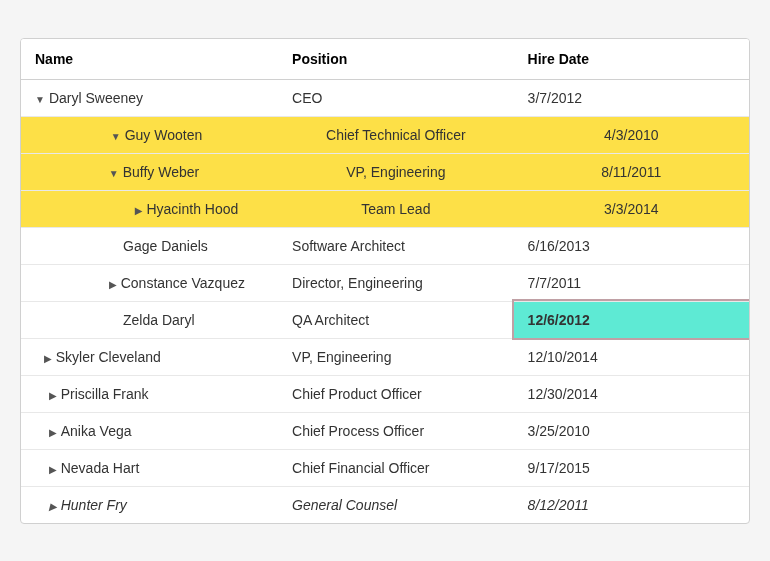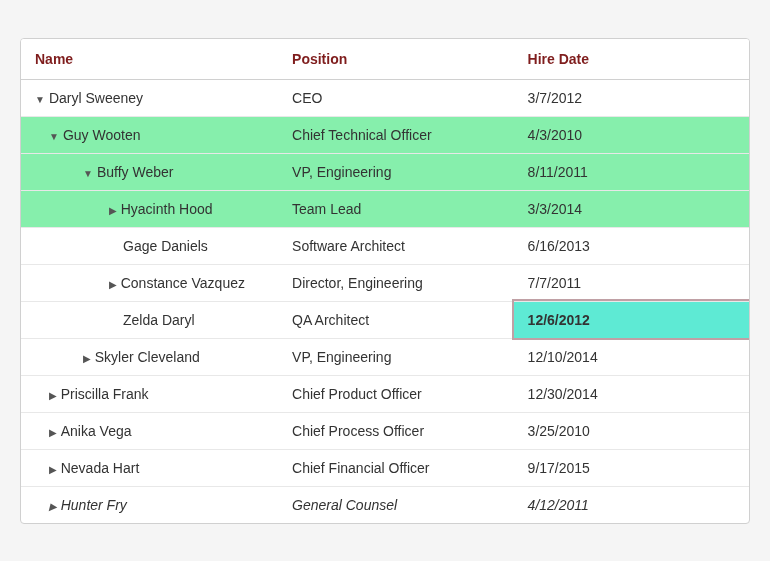--- a/index.html
+++ b/index.html
@@ -34,52 +34,53 @@
     }
 
     thead tr {
       border-bottom: 1px solid #d0d0d0;
     }
 
     thead th {
       text-align: left;
       padding: 12px 14px;
       font-weight: 600;
-      color: #7f1d1d;
+      color: #000000;
       background: #fff;
     }
 
     tbody tr {
       border-bottom: 1px solid #e8e8e8;
     }
 
     tbody tr:last-child {
       border-bottom: none;
       font-style: italic;
     }
 
     tbody td {
       padding: 10px 14px;
       color: #333;
       vertical-align: middle;
     }
 
     .row-highlighted {
-      background-color: #86efac;
+      background-color: #fde047;
+      text-align: center;
     }
 
     .cell-selected {
       background-color: #5eead4;
       outline: 2px solid #c0a0a5;
       font-weight: bold;
     }
 
     .indent-0 { padding-left: 14px; }
     .indent-1 { padding-left: 28px; }
-    .indent-2 { padding-left: 62px; }
+    .indent-2 { padding-left: 23px; }
     .indent-3 { padding-left: 88px; }
 
     .tree-toggle {
       display: inline-block;
       margin-right: 4px;
       font-size: 10px;
       color: #555;
     }
 
     .col-name { width: 260px; }
@@ -150,17 +151,17 @@
           <td class="col-hiredate">3/25/2010</td>
         </tr>
         <tr>
           <td class="col-name indent-1"><span class="tree-toggle">▶</span><span>Nevada Hart</span></td>
           <td class="col-position">Chief Financial Officer</td>
           <td class="col-hiredate">9/17/2015</td>
         </tr>
         <tr>
           <td class="col-name indent-1"><span class="tree-toggle">▶</span><span>Hunter Fry</span></td>
           <td class="col-position">General Counsel</td>
-          <td class="col-hiredate">4/12/2011</td>
+          <td class="col-hiredate">8/12/2011</td>
         </tr>
       </tbody>
   </table>
 </div>
 
 </body></html>

